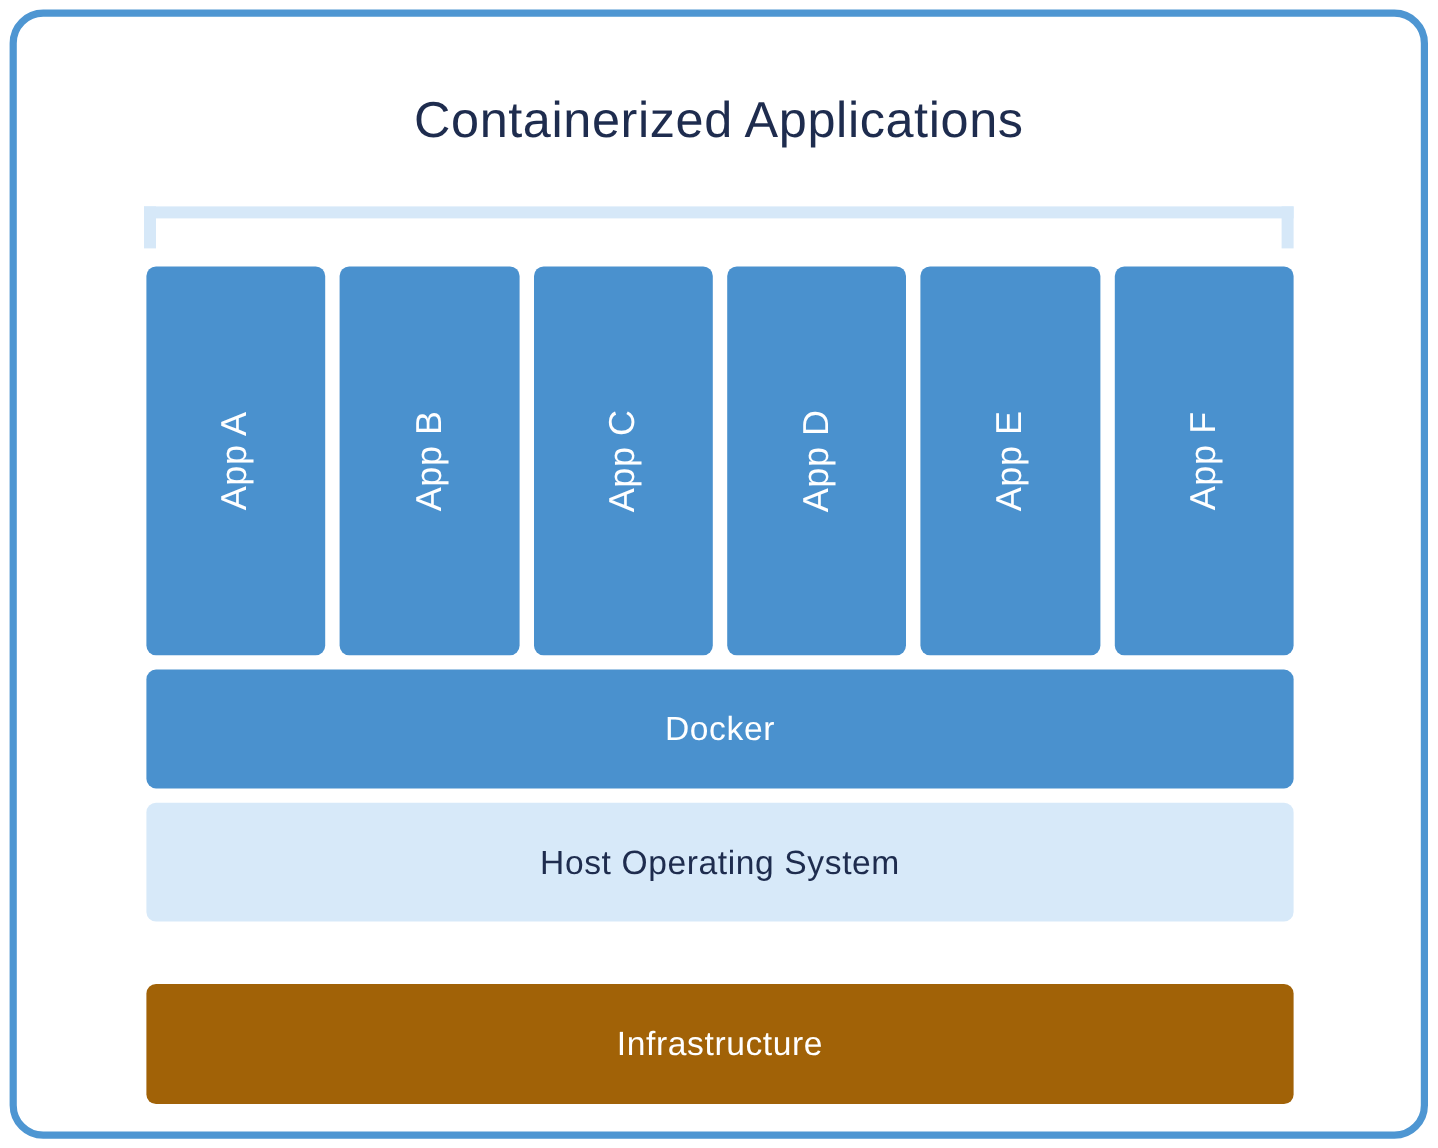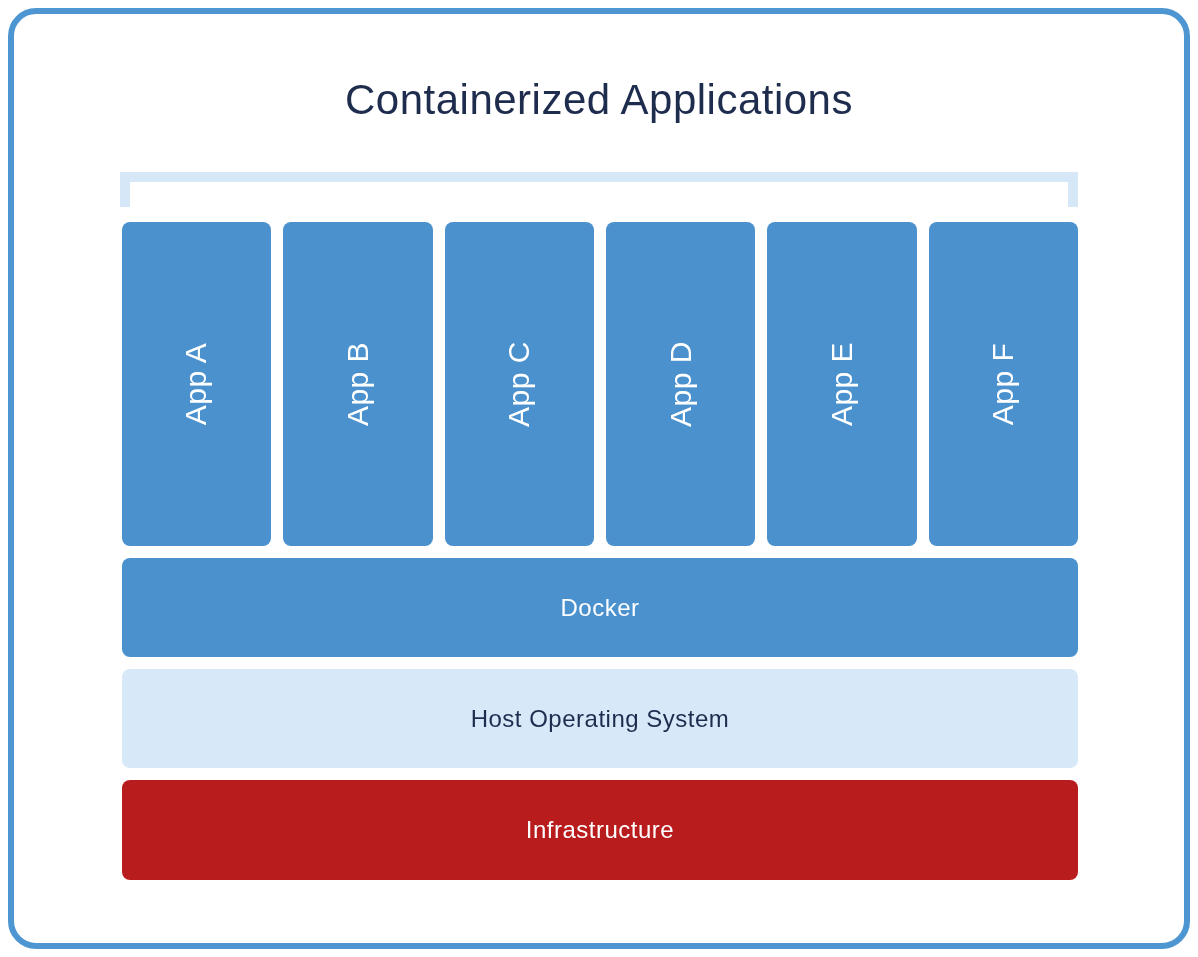--- a/index.html
+++ b/index.html
@@ -67,41 +67,41 @@
 
   .layer {
     position: absolute;
     left: 122px;
     width: 956px;
     height: 99px;
     border-radius: 8px;
     display: flex;
     align-items: center;
     justify-content: center;
-    font-size: 24px;
+    font-size: 28px;
     font-weight: 400;
     letter-spacing: 0.5px;
   }
 
   .layer-docker {
     top: 558px;
     background: #4a91ce;
     color: #ffffff;
   }
 
   .layer-host-os {
     top: 669px;
     background: #d7e9f9;
     color: #1e2c4e;
   }
 
   .layer-infrastructure {
-    top: 780px;
+    top: 820px;
     height: 100px;
-    background: #b91c1c;
+    background: #a16207;
     color: #ffffff;
   }
 </style>
 </head>
 <body>
 
 <div class="frame"></div>
 
 <h1 class="title">Containerized Applications</h1>
 

